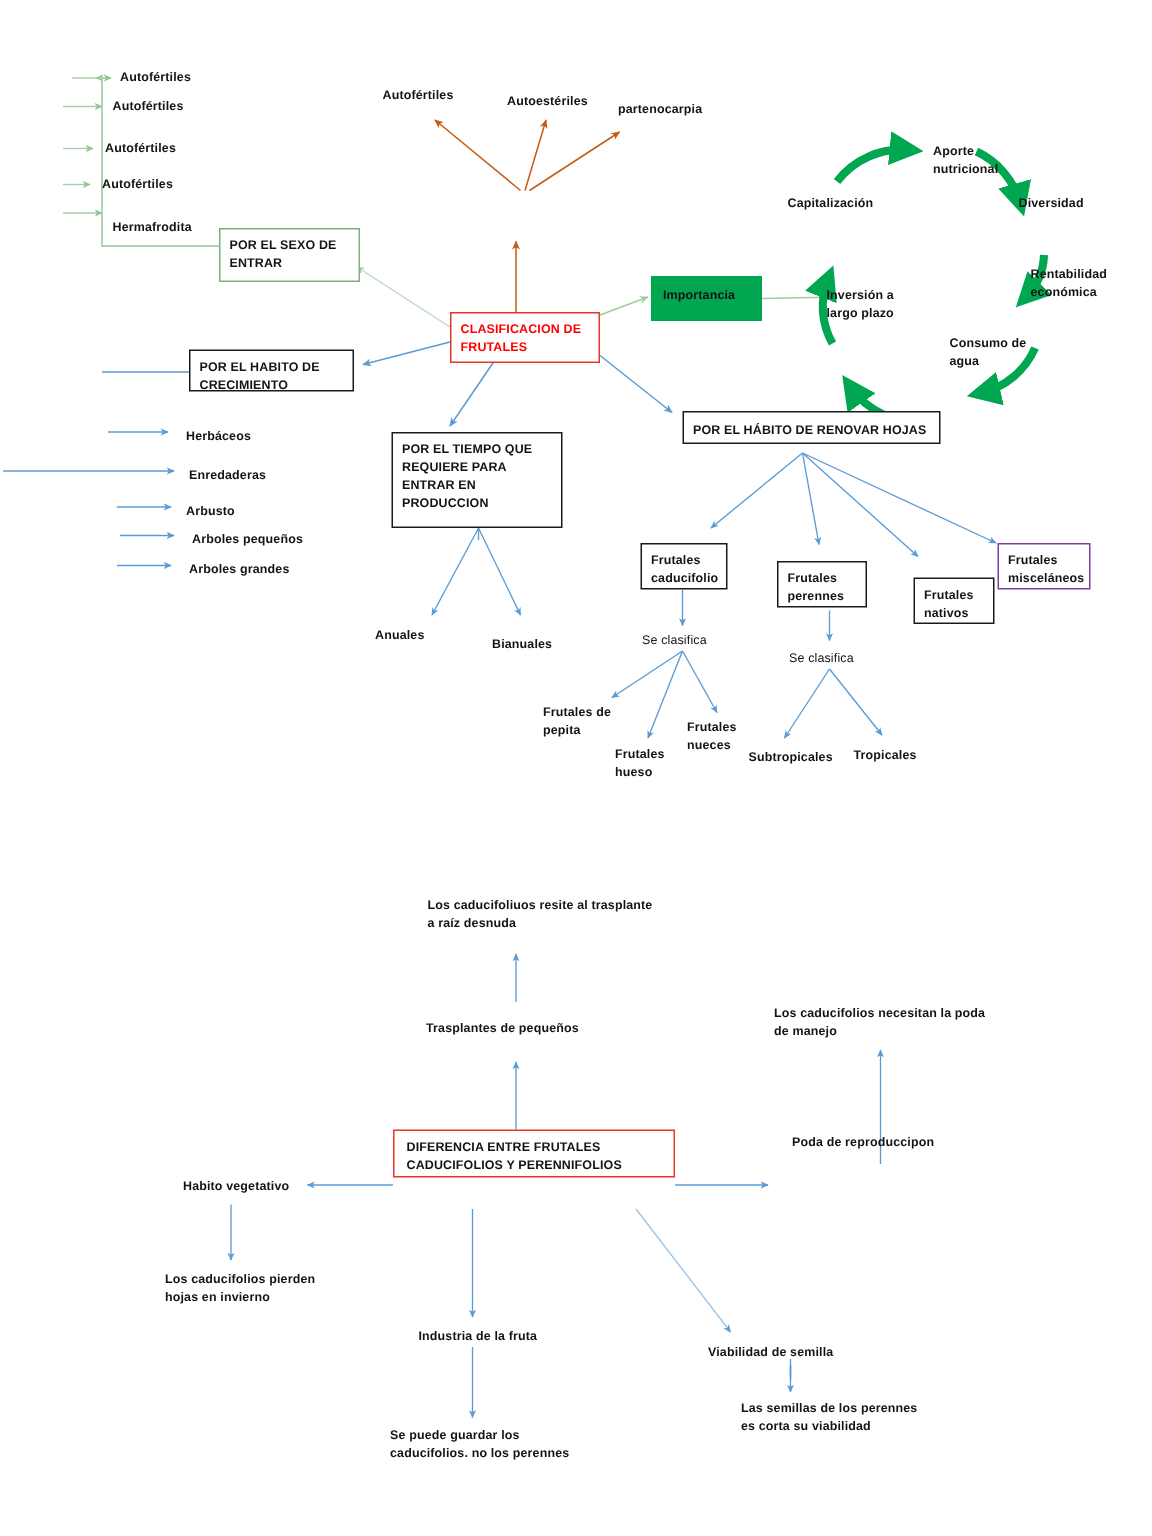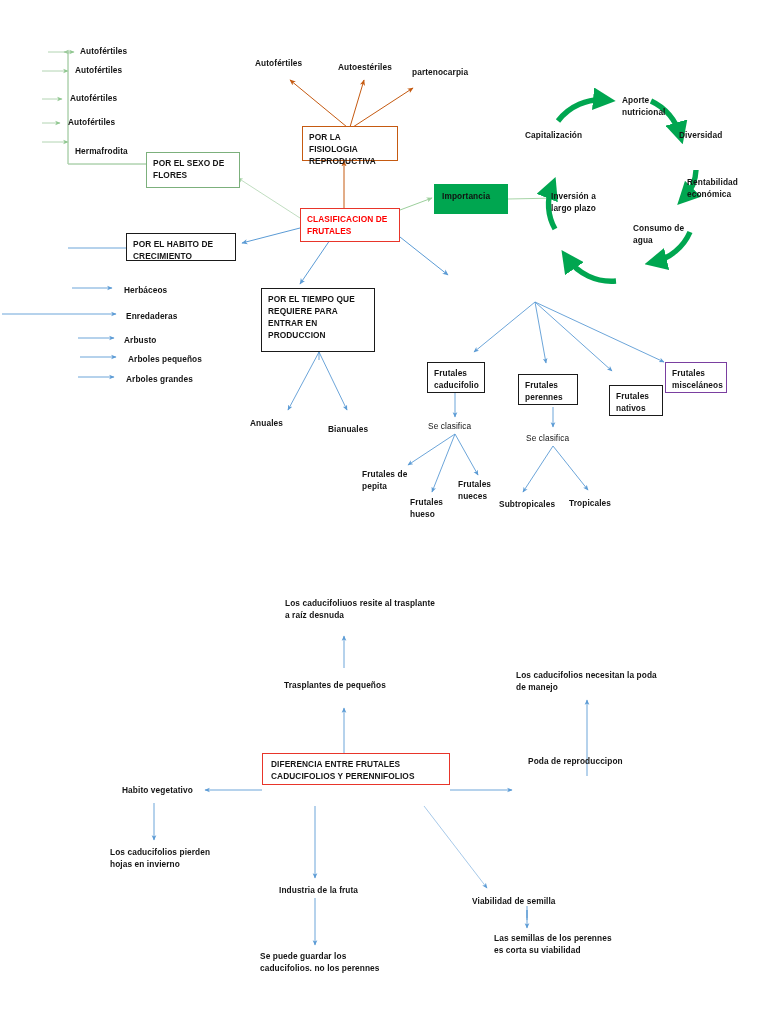--- a/index.html
+++ b/index.html
@@ -164,28 +164,26 @@
     <line x1="527" y1="906" x2="527" y2="928" stroke="#5b9bd5" stroke-width="0.9" marker-end="url(#ahBlue)"></line>
   </svg>
 
   <div class="node plain" style="left:80px;  top:45px;  width:90px;">Autofértiles</div>
   <div class="node plain" style="left:75px;  top:64px;  width:90px;">Autofértiles</div>
   <div class="node plain" style="left:70px;  top:92px;  width:90px;">Autofértiles</div>
   <div class="node plain" style="left:68px;  top:116px; width:90px;">Autofértiles</div>
   <div class="node plain" style="left:75px;  top:145px; width:90px;">Hermafrodita</div>
 
   <div class="node boxed box-green" style="left:146px; top:152px; width:94px; height:36px;">POR EL SEXO DE
-FLORES</div>
+ENTRAR</div>
 
   <div class="node plain" style="left:255px; top:57px; width:70px;">Autofértiles</div>
   <div class="node plain" style="left:338px; top:61px; width:74px;">Autoestériles</div>
   <div class="node plain" style="left:412px; top:66px; width:70px;">partenocarpia</div>
 
-  <div class="node boxed box-orange" style="left:302px; top:126px; width:96px; height:35px;">POR LA FISIOLOGIA
-REPRODUCTIVA</div>
 
   <div class="node boxed box-red txt-red" style="left:300px; top:208px; width:100px; height:34px;">CLASIFICACION DE
 FRUTALES</div>
 
   <div class="node box-greenfill" style="left:434px; top:184px; width:74px; height:30px; padding:5px 7px;">Importancia</div>
 
   <div class="node boxed" style="left:126px; top:233px; width:110px; height:28px;">POR EL HABITO DE
 CRECIMIENTO</div>
 
   <div class="node plain" style="left:124px; top:284px; width:96px;">Herbáceos</div>
@@ -194,20 +192,21 @@
   <div class="node plain" style="left:128px; top:353px; width:110px;">Arboles pequeños</div>
   <div class="node plain" style="left:126px; top:373px; width:110px;">Arboles grandes</div>
 
   <div class="node boxed" style="left:261px; top:288px; width:114px; height:64px;">POR EL TIEMPO QUE
 REQUIERE PARA
 ENTRAR EN
 PRODUCCION</div>
   <div class="node plain" style="left:250px; top:417px; width:60px;">Anuales</div>
   <div class="node plain" style="left:328px; top:423px; width:64px;">Bianuales</div>
 
+  <div class="node boxed" style="left:455px; top:274px; width:172px; height:22px; padding-top:5px;">POR EL HÁBITO DE RENOVAR HOJAS</div>
 
   <div class="node boxed" style="left:427px; top:362px; width:58px; height:31px;">Frutales
 caducifolio</div>
   <div class="node boxed" style="left:518px; top:374px; width:60px; height:31px;">Frutales
 perennes</div>
   <div class="node boxed" style="left:609px; top:385px; width:54px; height:31px;">Frutales
 nativos</div>
   <div class="node boxed box-purple" style="left:665px; top:362px; width:62px; height:31px;">Frutales
 misceláneos</div>
 

